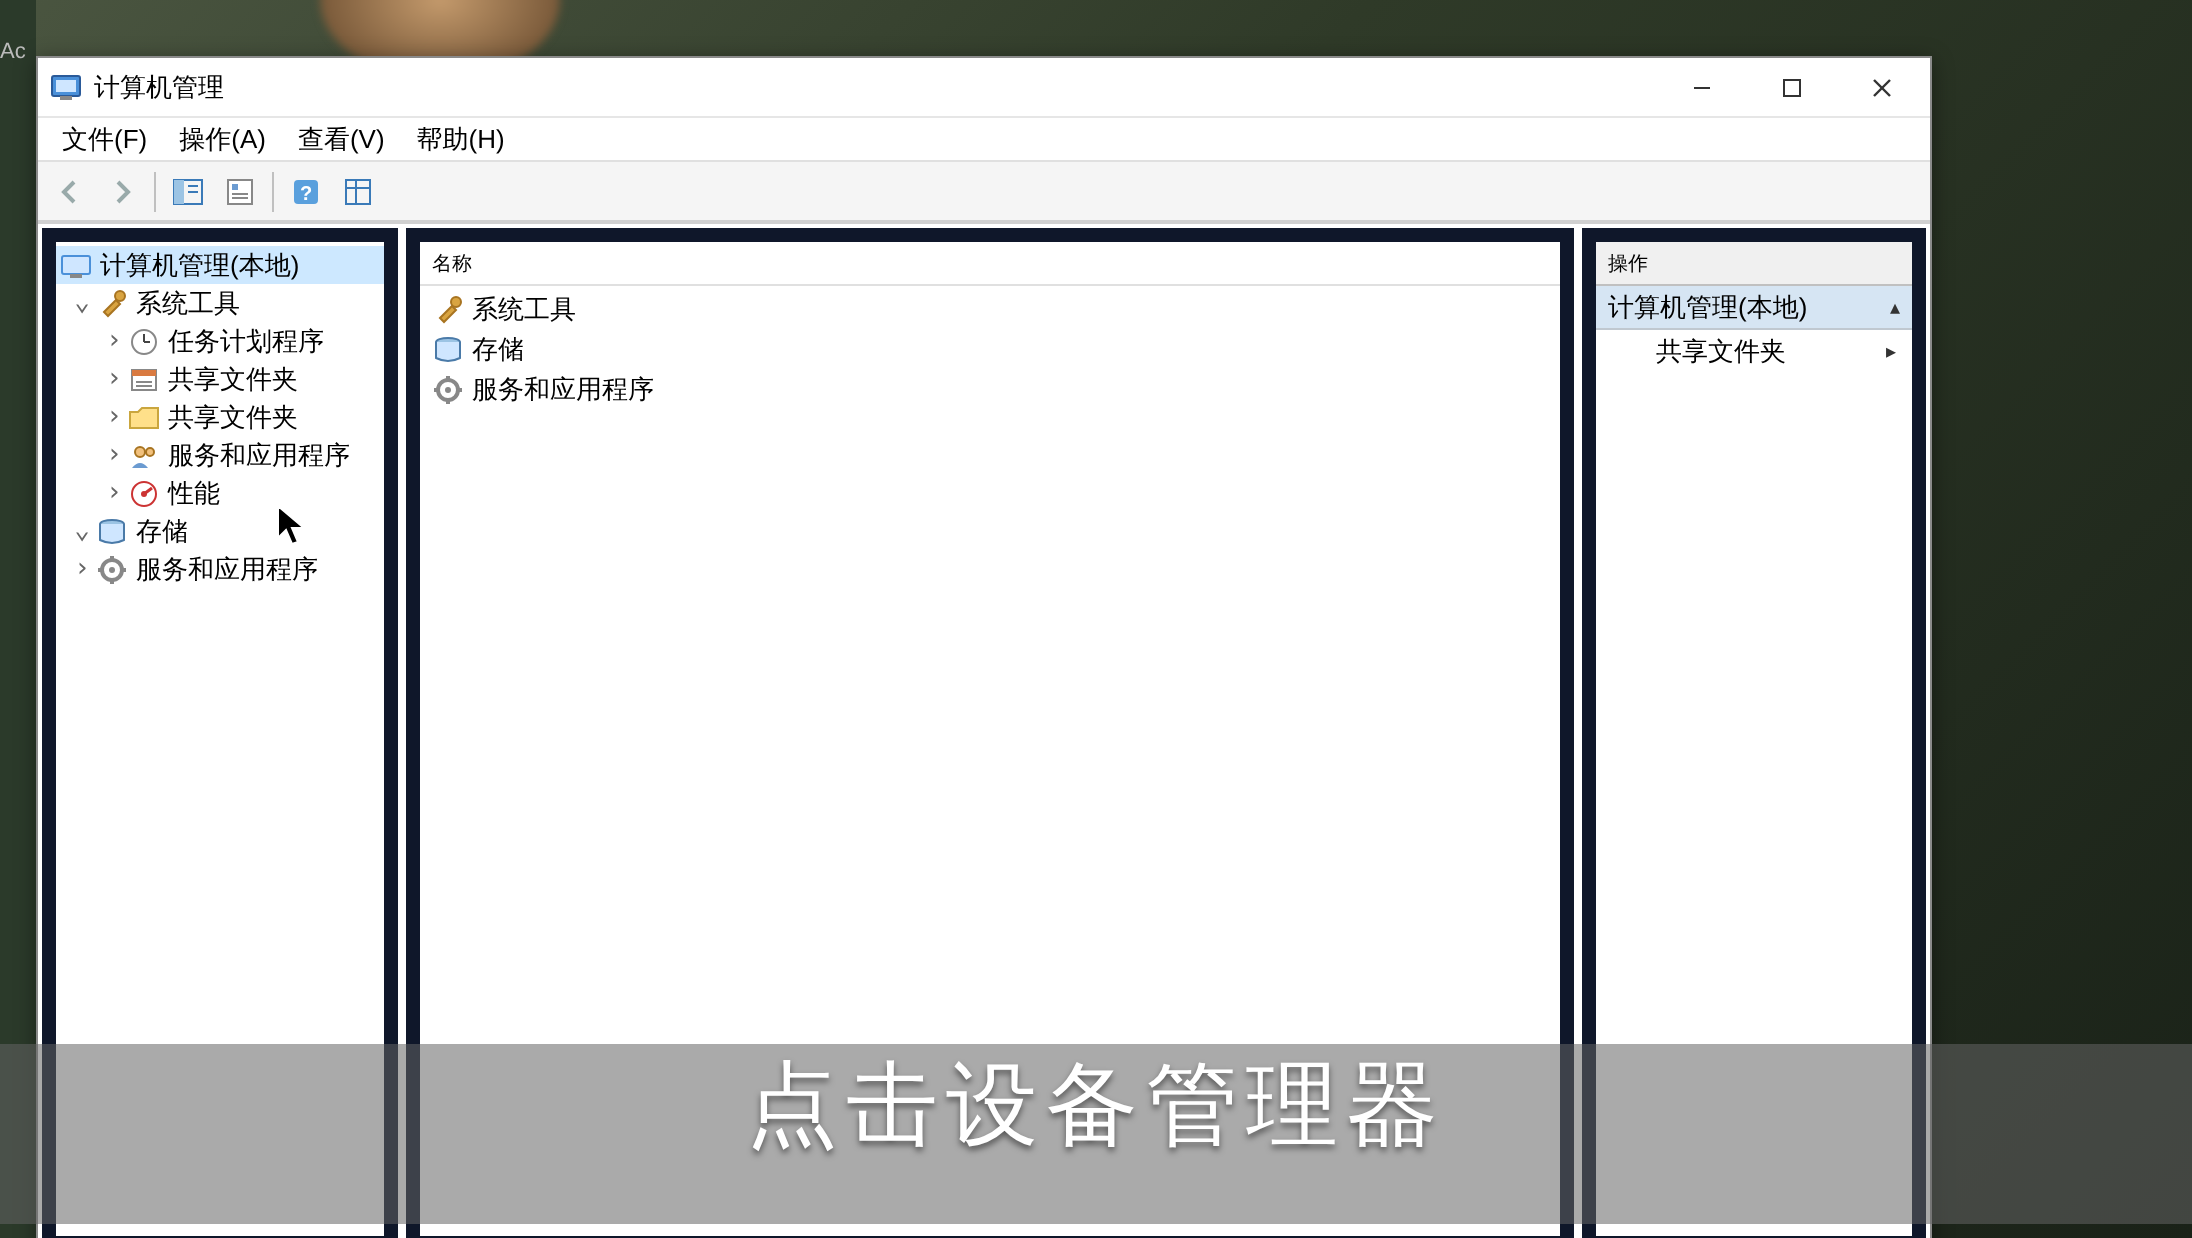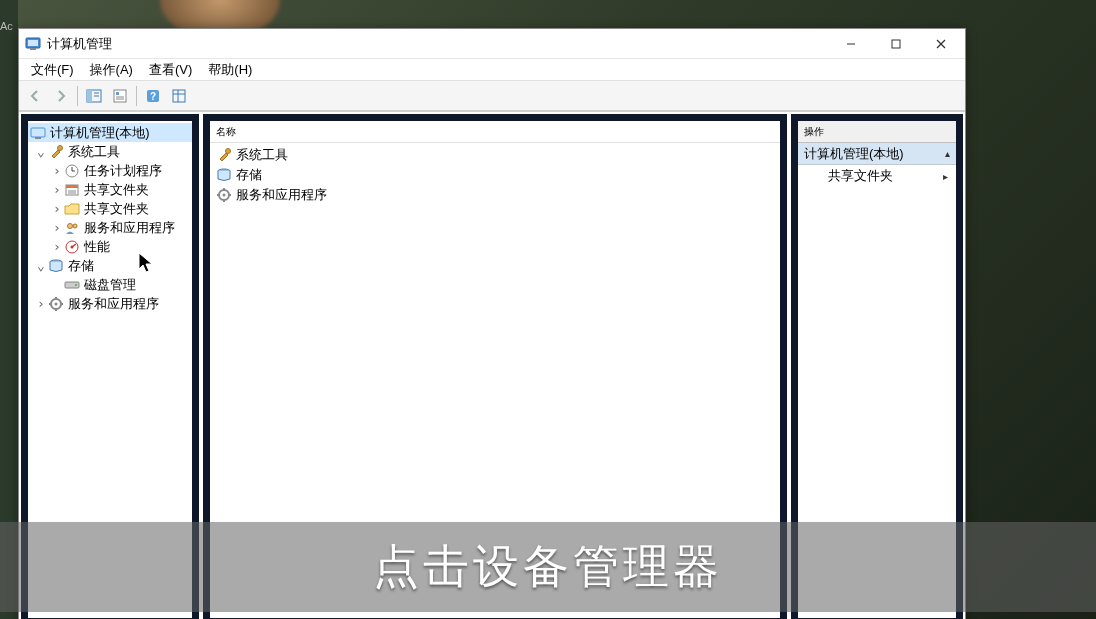--- a/index.html
+++ b/index.html
@@ -58,21 +58,21 @@
   .list-row { display: flex; align-items: center; height: 20px; padding-left: 6px; }
   .list-row .ico { width: 16px; height: 16px; margin-right: 4px; }
   .list-row .lbl { font-size: 13px; }
 
   .actions-body { flex: 1; }
   .act-section { background: #d6e5f3; height: 22px; display: flex; align-items: center; justify-content: space-between; padding: 0 6px; font-size: 13px; border-bottom: 1px solid #c0c8d0; }
   .act-item { height: 22px; display: flex; align-items: center; justify-content: space-between; padding: 0 8px 0 30px; font-size: 13px; }
 
   .caption-overlay {
     position: absolute; left: 0; top: 522px; width: 1096px; height: 90px;
-    background: rgba(100,100,100,0.55); display: flex; align-items: center; justify-content: center;
+    background: rgba(100,100,100,0.55); display: flex; justify-content: center;
   }
   .caption-text { color: #fff; font-size: 46px; font-weight: 400; letter-spacing: 4px; text-shadow: 0 2px 3px rgba(0,0,0,0.5); }
 
   .cursor { position: absolute; left: 138px; top: 252px; pointer-events: none; z-index: 50; }
 
   
   svg { display: block; }
 </style>
 </head>
 <body>
@@ -243,30 +243,20 @@
           <div class="tree-row" style="padding-left:6px">
             <span class="tw">⌄</span>
             <span class="ico">
                 <svg width="16" height="16">
                   <ellipse cx="8" cy="4" rx="6" ry="2" fill="#9cc4e4" stroke="#4a7aa8"></ellipse>
                   <path d="M2 4 L2 12 Q8 15 14 12 L14 4" fill="#cfe6ff" stroke="#4a7aa8"></path>
                 </svg>
               </span>
             <span class="lbl">存储</span>
           </div>
-          <div class="tree-row" style="padding-left:22px">
-            <span class="tw"></span>
-            <span class="ico">
-                <svg width="16" height="16">
-                  <rect x="1" y="5" width="14" height="6" rx="1" fill="#ccc" stroke="#888"></rect>
-                  <circle cx="12" cy="8" r="1" fill="#5a5"></circle>
-                </svg>
-              </span>
-            <span class="lbl">磁盘管理</span>
-          </div>
           <div class="tree-row" style="padding-left:6px">
             <span class="tw">›</span>
             <span class="ico">
                 <svg width="16" height="16">
                   <circle cx="8" cy="8" r="5" fill="none" stroke="#888" stroke-width="2"></circle>
                   <circle cx="8" cy="8" r="1.5" fill="#888"></circle>
                   <path d="M8 1 L8 3 M8 13 L8 15 M1 8 L3 8 M13 8 L15 8" stroke="#888" stroke-width="2"></path>
                 </svg>
               </span>
             <span class="lbl">服务和应用程序</span>

